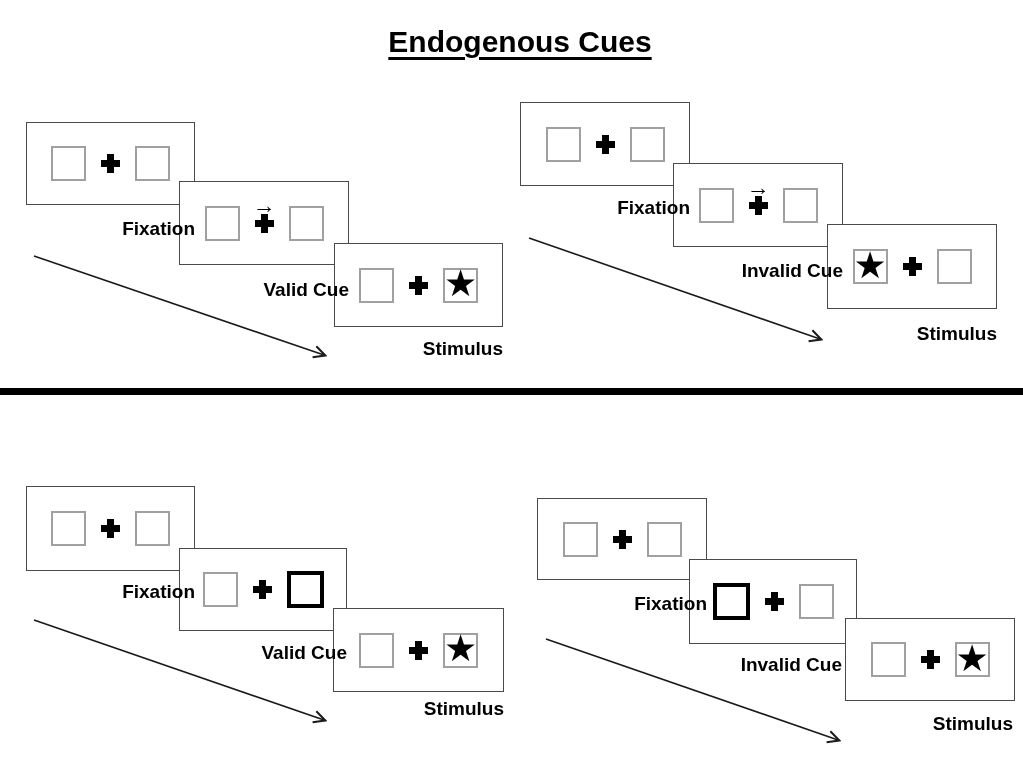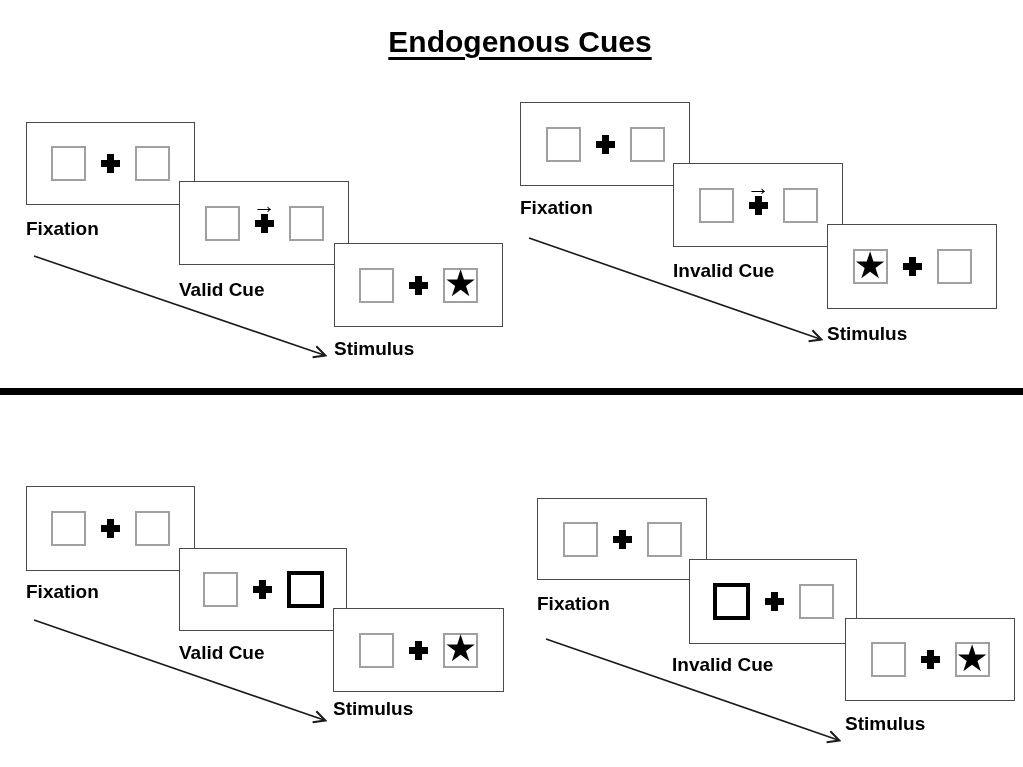--- a/index.html
+++ b/index.html
@@ -24,21 +24,21 @@
   .cross-wrap { position:relative; width:19px; height:19px; flex:0 0 auto; }
   .plus { position:absolute; left:0; top:0; width:19px; height:19px; }
   .plus::before { content:""; position:absolute; left:0; top:6px; width:19px; height:7px; background:#000; }
   .plus::after  { content:""; position:absolute; top:0; left:6px; width:7px; height:19px; background:#000; }
   .cue-arrow {
     position:absolute; left:50%; top:-20px; transform:translateX(-50%);
     font-size:23px; line-height:1; font-weight:normal; color:#000; white-space:nowrap;
   }
   .star { font-size:37px; line-height:1; color:#000; margin-top:-3px; }
   .plabel {
-    position:absolute; text-align:left; font-size:19px; font-weight:bold;
+    position:absolute; text-align:right; font-size:19px; font-weight:bold;
     line-height:22px; z-index:6; white-space:nowrap;
   }
   .divider { position:absolute; left:0; top:388px; width:1023px; height:7px; background:#000; }
   .arrows { position:absolute; left:0; top:0; z-index:5; pointer-events:none; }
   .z1{z-index:1} .z2{z-index:2} .z3{z-index:3}
 </style>
 </head>
 <body>
 
 <div class="canvas">

